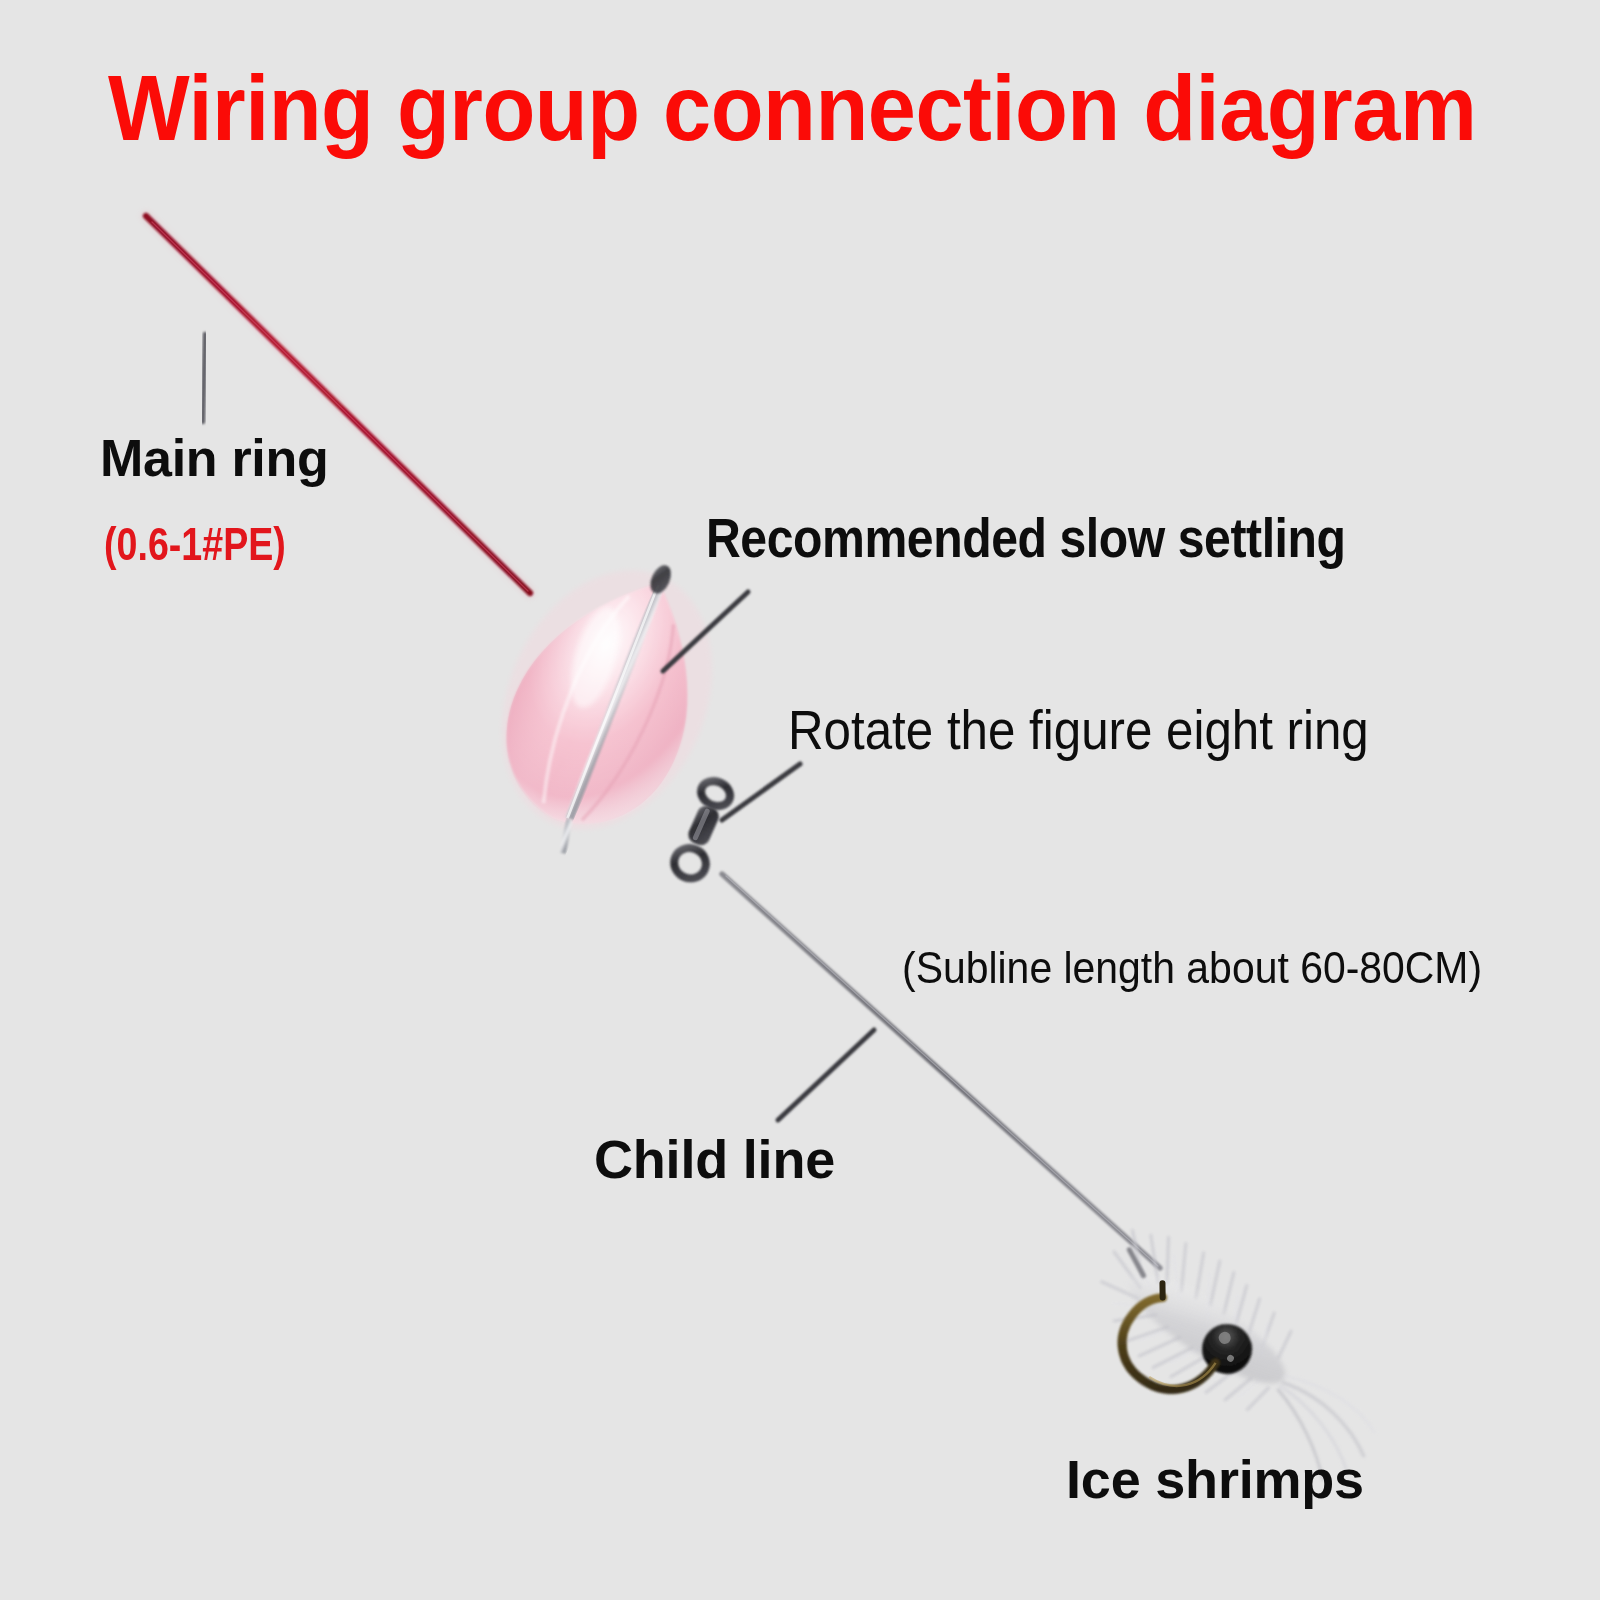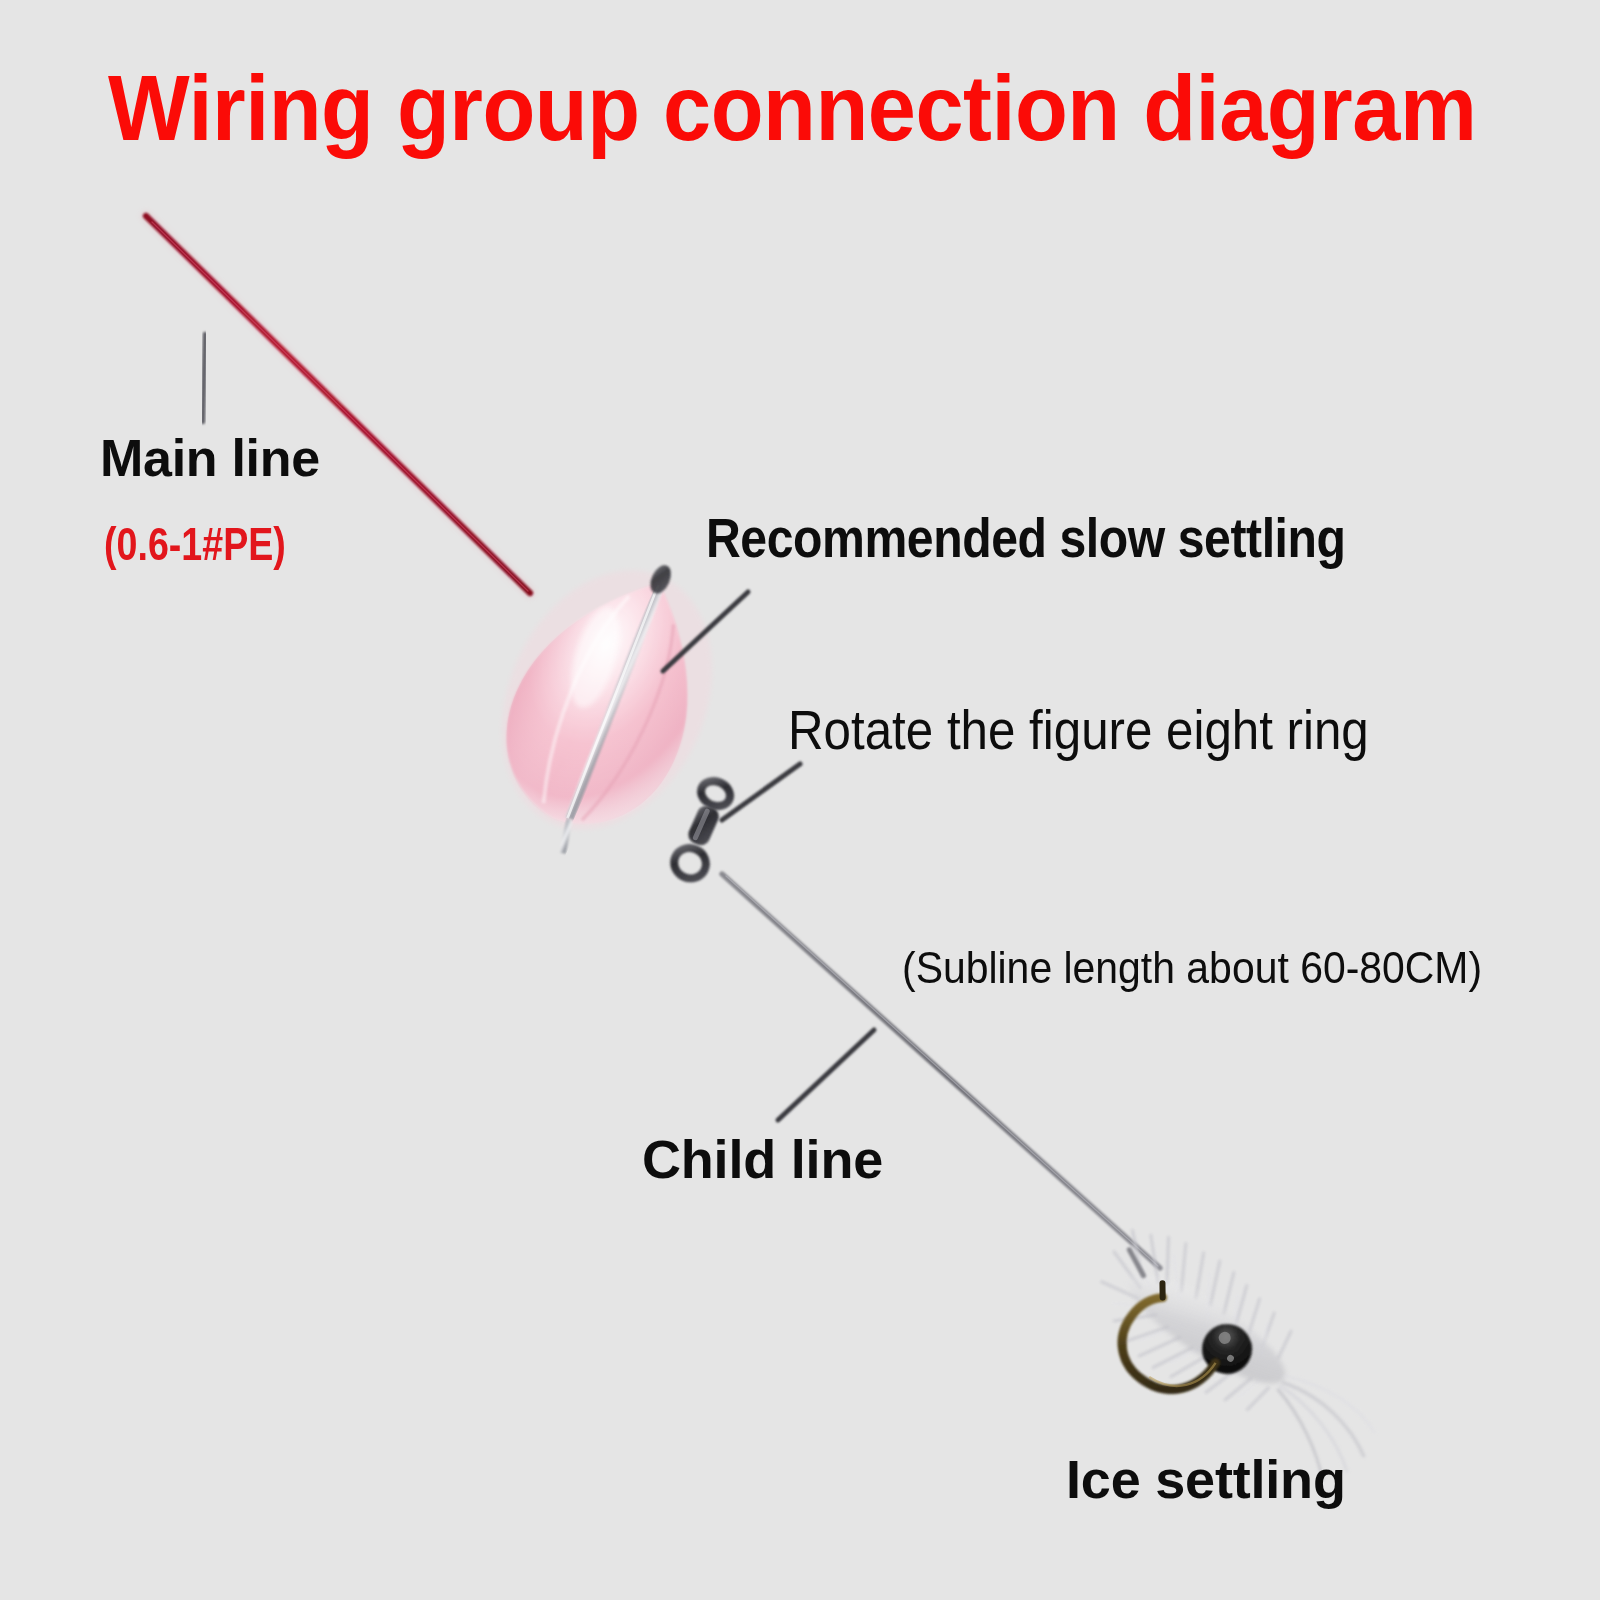--- a/index.html
+++ b/index.html
@@ -97,21 +97,21 @@
     left: 902px;
     top: 946px;
     font-size: 44px;
     font-weight: 400;
     transform: scaleX(0.93);
     transform-origin: left top;
   }
 
   
   #child-line-label {
-    left: 642px;
+    left: 594px;
     top: 1132px;
     font-size: 54px;
     font-weight: 700;
     letter-spacing: -0.2px;
   }
 
   
   #ice-shrimps-label {
     left: 1066px;
     top: 1452px;
@@ -317,27 +317,27 @@
       <path d="M 663 671 L 748 592" stroke="#3b3b41" stroke-width="5" fill="none" filter="url(#tinyBlur)"></path>
 
       <path d="M 722 820 L 800 764" stroke="#3b3b41" stroke-width="5" fill="none" filter="url(#tinyBlur)"></path>
 
       <path d="M 778 1120 L 874 1030" stroke="#3b3b41" stroke-width="5" fill="none" filter="url(#tinyBlur)"></path>
     </g>
   </svg>
 
   <div class="lbl" id="title">Wiring group connection diagram</div>
 
-  <div class="lbl" id="main-line-label">Main line</div>
+  <div class="lbl" id="main-line-label">Main ring</div>
 
   <div class="lbl" id="main-line-spec">(0.6-1#PE)</div>
 
   <div class="lbl" id="rec-settling-label">Recommended slow settling</div>
 
   <div class="lbl" id="rotate-ring-label">Rotate the figure eight ring</div>
 
   <div class="lbl" id="subline-note">(Subline length about 60-80CM)</div>
 
   <div class="lbl" id="child-line-label">Child line</div>
 
-  <div class="lbl" id="ice-shrimps-label">Ice settling</div>
+  <div class="lbl" id="ice-shrimps-label">Ice shrimps</div>
 
 </div>
 
 </body></html>

